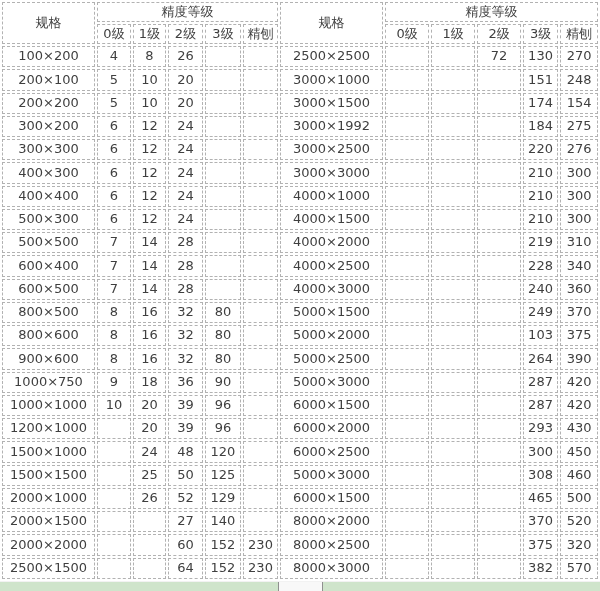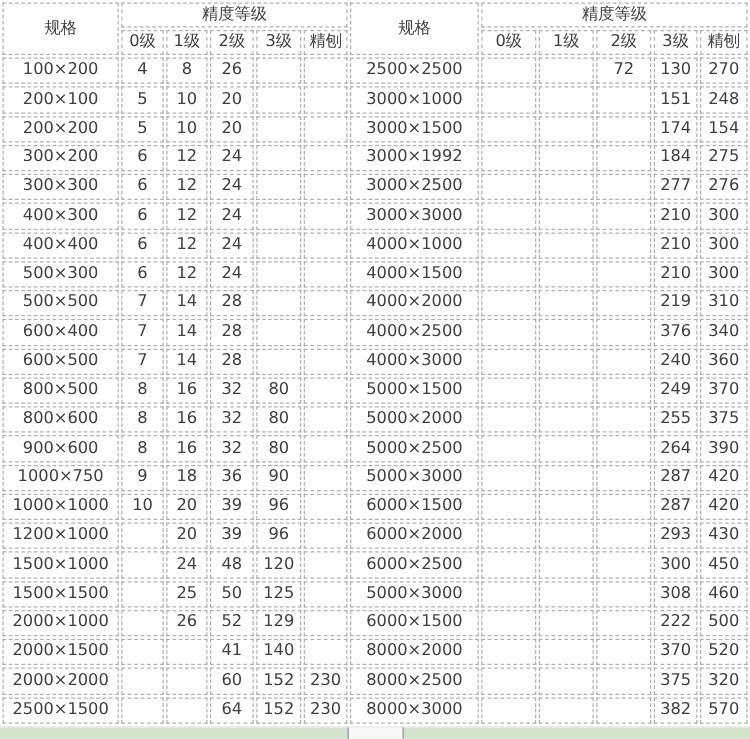--- a/index.html
+++ b/index.html
@@ -155,21 +155,21 @@
           <td>300×300</td>
           <td>6</td>
           <td>12</td>
           <td>24</td>
           <td></td>
           <td></td>
           <td>3000×2500</td>
           <td></td>
           <td></td>
           <td></td>
-          <td>277</td>
+          <td>220</td>
           <td>276</td>
         </tr>
         <tr>
           <td>400×300</td>
           <td>6</td>
           <td>12</td>
           <td>24</td>
           <td></td>
           <td></td>
           <td>3000×3000</td>
@@ -225,21 +225,21 @@
           <td>600×400</td>
           <td>7</td>
           <td>14</td>
           <td>28</td>
           <td></td>
           <td></td>
           <td>4000×2500</td>
           <td></td>
           <td></td>
           <td></td>
-          <td>376</td>
+          <td>228</td>
           <td>340</td>
         </tr>
         <tr>
           <td>600×500</td>
           <td>7</td>
           <td>14</td>
           <td>28</td>
           <td></td>
           <td></td>
           <td>4000×3000</td>
@@ -267,21 +267,21 @@
           <td>800×600</td>
           <td>8</td>
           <td>16</td>
           <td>32</td>
           <td>80</td>
           <td></td>
           <td>5000×2000</td>
           <td></td>
           <td></td>
           <td></td>
-          <td>255</td>
+          <td>103</td>
           <td>375</td>
         </tr>
         <tr>
           <td>900×600</td>
           <td>8</td>
           <td>16</td>
           <td>32</td>
           <td>80</td>
           <td></td>
           <td>5000×2500</td>
@@ -365,28 +365,28 @@
           <td>2000×1000</td>
           <td></td>
           <td>26</td>
           <td>52</td>
           <td>129</td>
           <td></td>
           <td>6000×1500</td>
           <td></td>
           <td></td>
           <td></td>
-          <td>222</td>
+          <td>465</td>
           <td>500</td>
         </tr>
         <tr>
           <td>2000×1500</td>
           <td></td>
           <td></td>
-          <td>41</td>
+          <td>27</td>
           <td>140</td>
           <td></td>
           <td>8000×2000</td>
           <td></td>
           <td></td>
           <td></td>
           <td>370</td>
           <td>520</td>
         </tr>
         <tr>

